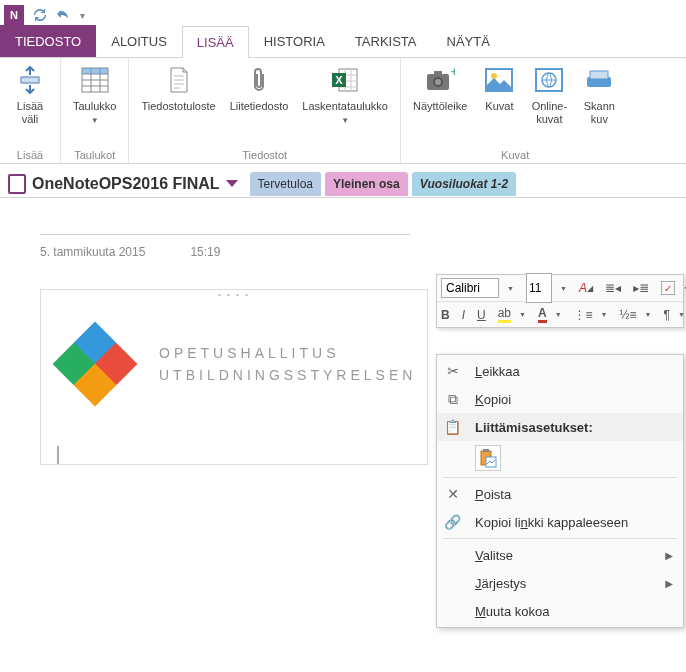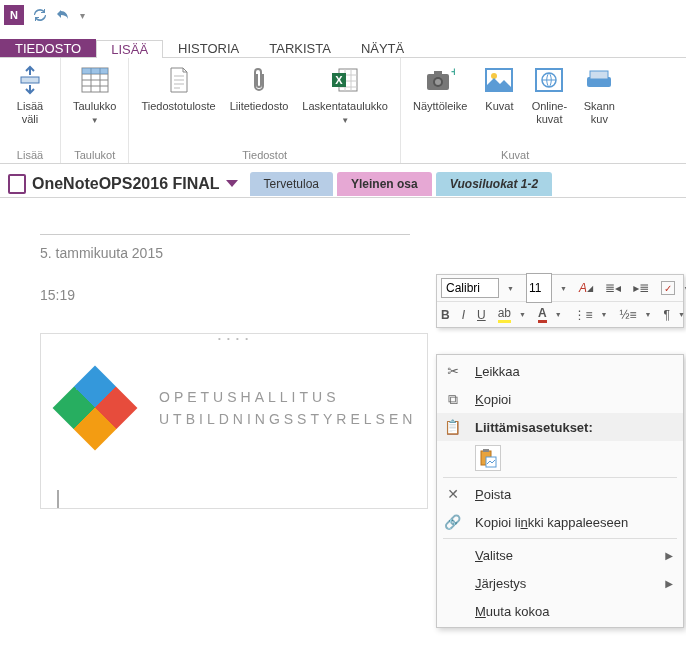--- a/index.html
+++ b/index.html
@@ -4,46 +4,46 @@
 <style>
 * { margin: 0; padding: 0; box-sizing: border-box; font-family: 'Segoe UI', Tahoma, sans-serif; }
 body { background: #fff; width: 686px; height: 672px; overflow: hidden; position: relative; }
 
 .titlebar { height: 30px; background: #fff; display: flex; align-items: center; padding: 0 4px; gap: 8px; }
 .titlebar .app-icon { width: 20px; height: 20px; background: #80397B; display: flex; align-items: center; justify-content: center; color: #fff; font-size: 11px; font-weight: bold; }
 .titlebar .qat-icon { width: 16px; height: 16px; color: #5f5f5f; cursor: pointer; }
 .titlebar .qat-dropdown { font-size: 10px; color: #888; }
 
 .tabstrip { height: 28px; display: flex; align-items: flex-end; border-bottom: 1px solid #d4d4d4; }
-.tab { padding: 1px 14px; font-size: 13px; color: #444; cursor: pointer; border: 1px solid transparent; border-bottom: none; }
+.tab { padding: 8px 14px; font-size: 13px; color: #444; cursor: pointer; border: 1px solid transparent; border-bottom: none; }
 .tab.file { background: #80397B; color: #fff; }
 .tab.active { border-color: #d4d4d4; background: #fff; color: #80397B; position: relative; top: 1px; }
 
 .ribbon { height: 106px; background: #fff; display: flex; border-bottom: 1px solid #d4d4d4; }
 .ribbon-group { border-right: 1px solid #e5e5e5; padding: 4px 6px 2px; display: flex; flex-direction: column; justify-content: space-between; }
 .ribbon-row { display: flex; gap: 2px; }
 .ribbon-btn { display: flex; flex-direction: column; align-items: center; padding: 2px 6px; cursor: pointer; min-width: 48px; }
 .ribbon-icon { width: 32px; height: 32px; display: flex; align-items: center; justify-content: center; font-size: 22px; margin-bottom: 4px; }
 .ribbon-label { font-size: 11px; color: #444; text-align: center; line-height: 1.2; }
 .ribbon-dropdown-arrow { font-size: 8px; color: #666; }
 .group-title { font-size: 11px; color: #888; text-align: center; padding-top: 2px; }
 
 .section-bar { height: 28px; display: flex; align-items: center; margin-top: 6px; border-bottom: 1px solid #d4d4d4; }
 .notebook-picker { display: flex; align-items: center; gap: 6px; padding: 0 8px; font-size: 16px; font-weight: 600; color: #333; cursor: pointer; }
 .notebook-picker .nb-icon { width: 18px; height: 20px; border: 2px solid #80397B; border-radius: 2px; }
 .notebook-picker .nb-arrow { width: 0; height: 0; border-left: 6px solid transparent; border-right: 6px solid transparent; border-top: 7px solid #80397B; }
-.section-tab { height: 24px; padding: 0 14px; display: flex; align-items: center; font-size: 12px; color: #333; border-radius: 3px 3px 0 0; margin-left: 4px; cursor: pointer; }
+.section-tab { height: 24px; padding: 0 8px; display: flex; align-items: center; font-size: 12px; color: #333; border-radius: 3px 3px 0 0; margin-left: 4px; cursor: pointer; }
 .section-tab.t1 { background: #b7cde6; }
 .section-tab.t2 { background: #e6a8d4; font-weight: 600; }
 .section-tab.t3 { background: #a8d4e6; font-weight: 600; font-style: italic; }
 
 .page-area { padding: 28px 0 0 40px; position: relative; }
 .page-title { font-size: 28px; color: #333; font-family: 'Calibri Light', 'Segoe UI Light', sans-serif; }
 .title-underline { width: 370px; border-bottom: 1px solid #ccc; margin-top: 8px; }
-.page-meta { display: flex; gap: 26px; font-size: 14px; color: #888; margin-top: 10px; flex-direction: column; }
+.page-meta { display: flex; gap: 45px; font-size: 12px; color: #888; margin-top: 10px; }
 
 .content-box { margin-top: 30px; width: 388px; border: 1px solid #ddd; background: #fff; position: relative; }
 .content-handle { text-align: center; color: #bbb; font-size: 8px; letter-spacing: 2px; height: 10px; }
 .content-inner { padding: 20px 10px 30px; display: flex; align-items: center; gap: 20px; }
 .logo-diamond { width: 60px; height: 60px; transform: rotate(45deg); background: conic-gradient(#e74c3c 0 90deg, #f39c12 90deg 180deg, #27ae60 180deg 270deg, #3498db 270deg 360deg); }
 .logo-text { color: #999; letter-spacing: 4px; font-size: 14px; line-height: 1.6; }
 .cursor-line { margin: 8px 0 0 16px; width: 2px; height: 18px; background: #aaa; }
 
 .float-toolbar { position: absolute; left: 436px; top: 274px; width: 248px; background: #fafafa; border: 1px solid #c8c8c8; box-shadow: 2px 2px 4px rgba(0,0,0,0.15); }
 .ft-row { display: flex; align-items: center; height: 26px; padding: 0 4px; gap: 12px; }
@@ -79,20 +79,21 @@
   <span class="qat-icon">
     <svg width="16" height="16" viewBox="0 0 16 16">
         <path d="M5 3L1 7l4 4V8c3 0 6 1 7 4 0-5-3-8-7-8V3z" fill="#5f8fb8"></path>
       </svg>
   </span>
   <span class="qat-dropdown">▾</span>
 </div>
 
 <div class="tabstrip">
   <div class="tab file">TIEDOSTO</div>
+  <div class="tab">ALOITUS</div>
   <div class="tab active">LISÄÄ</div>
   <div class="tab">HISTORIA</div>
   <div class="tab">TARKISTA</div>
   <div class="tab">NÄYTÄ</div>
 </div>
 
 <div class="ribbon">
   <div class="ribbon-group">
     <div class="ribbon-row">
       <div class="ribbon-btn">

